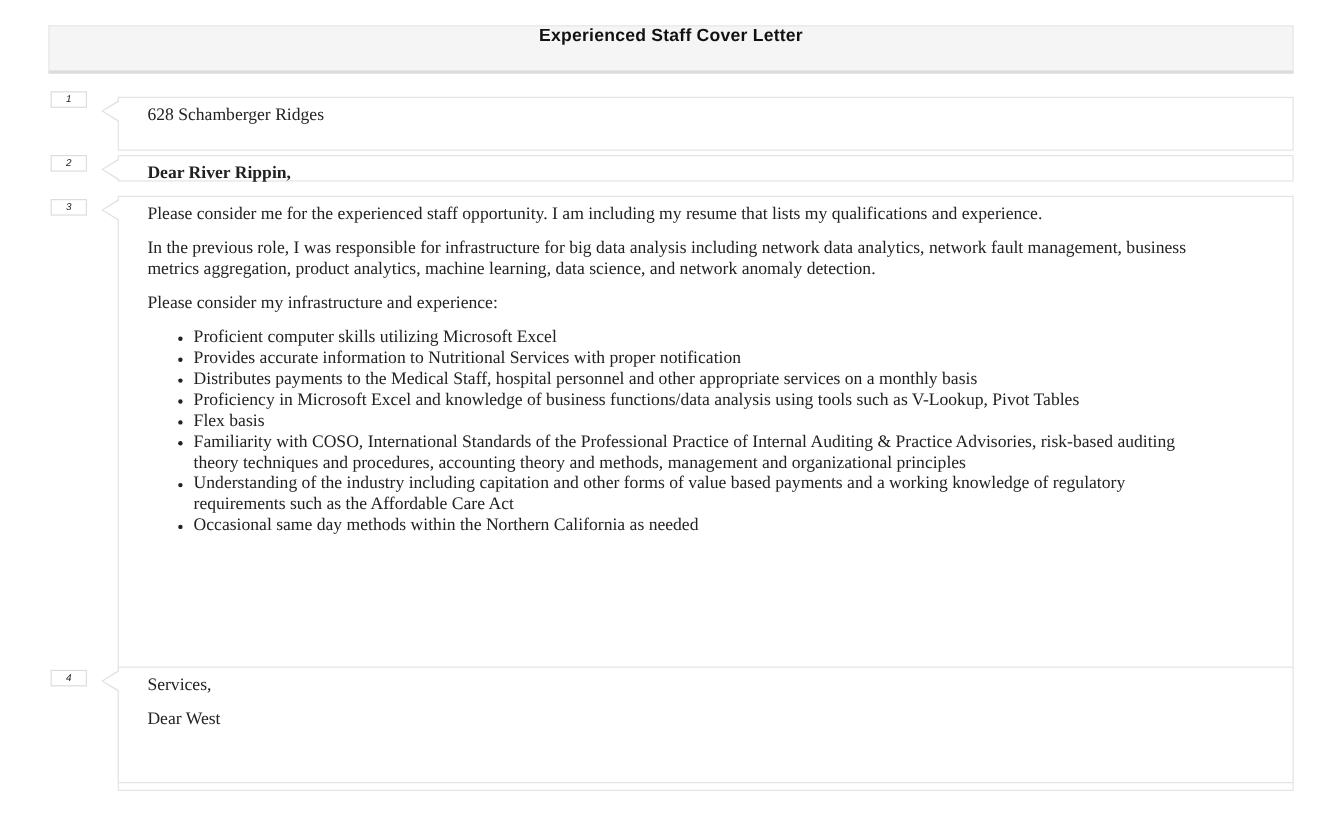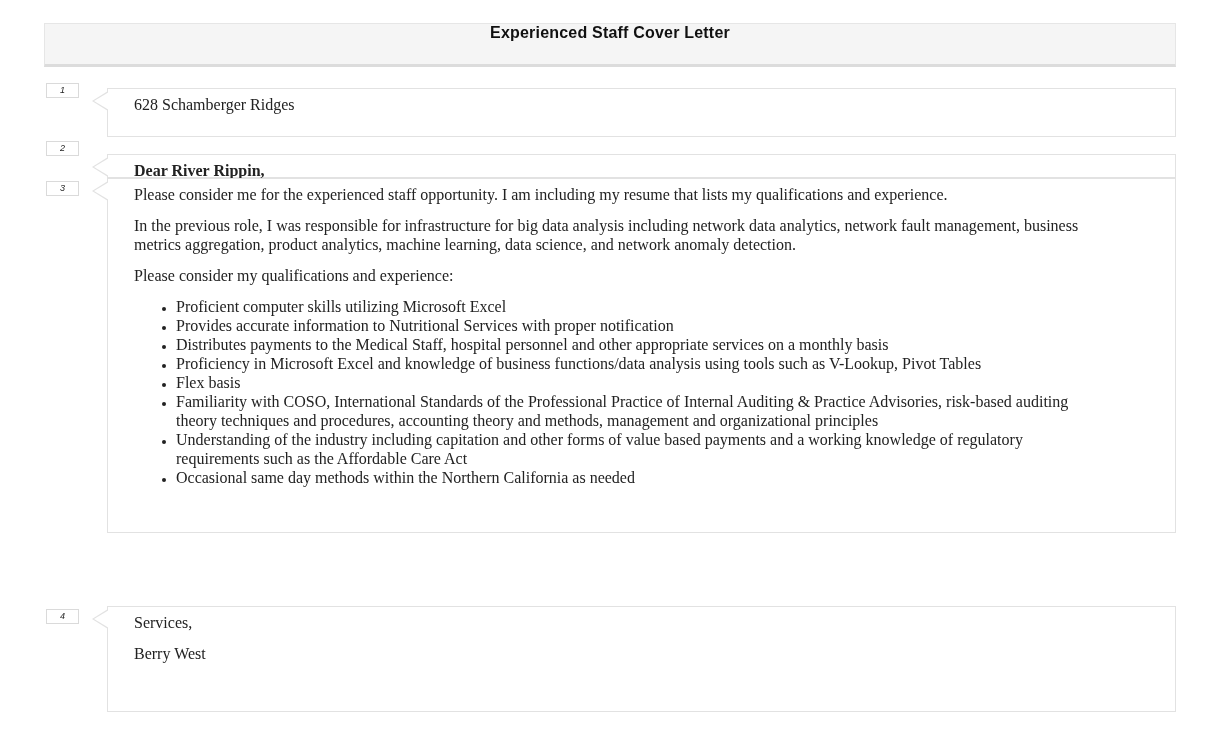--- a/index.html
+++ b/index.html
@@ -110,38 +110,38 @@
 <div class="header">
   <span class="header-title">Experienced Staff Cover Letter</span>
 </div>
 
 <div class="num-badge" style="top:83px;">1</div>
 <div class="block" style="top:88px; height:49px;">
   <span class="line">628 Schamberger Ridges</span>
 </div>
 
 <div class="num-badge" style="top:141px;">2</div>
-<div class="block" style="top:154px; height:24px;">
+<div class="block" style="top:141px; height:24px;">
   <span class="line bold">Dear River Rippin,</span>
 </div>
 
 <div class="num-badge" style="top:181px;">3</div>
-<div class="block" style="top:178px; height:355px; padding-right:65px;">
+<div class="block" style="top:178px; height:541px; padding-right:65px;">
   <p class="para">Please consider me for the experienced staff opportunity. I am including my resume that lists my qualifications and experience.</p>
   <p class="para">In the previous role, I was responsible for infrastructure for big data analysis including network data analytics, network fault management, business metrics aggregation, product analytics, machine learning, data science, and network anomaly detection.</p>
-  <p class="para">Please consider my qualifications and experience:</p>
+  <p class="para">Please consider my infrastructure and experience:</p>
   <ul class="bullets">
     <li>Proficient computer skills utilizing Microsoft Excel</li>
     <li>Provides accurate information to Nutritional Services with proper notification</li>
     <li>Distributes payments to the Medical Staff, hospital personnel and other appropriate services on a monthly basis</li>
     <li>Proficiency in Microsoft Excel and knowledge of business functions/data analysis using tools such as V-Lookup, Pivot Tables</li>
     <li>Flex basis</li>
     <li>Familiarity with COSO, International Standards of the Professional Practice of Internal Auditing &amp; Practice Advisories, risk-based auditing theory techniques and procedures, accounting theory and methods, management and organizational principles</li>
     <li>Understanding of the industry including capitation and other forms of value based payments and a working knowledge of regulatory requirements such as the Affordable Care Act</li>
     <li>Occasional same day methods within the Northern California as needed</li>
   </ul>
 </div>
 
 <div class="num-badge" style="top:609px;">4</div>
 <div class="block" style="top:606px; height:106px;">
   <p class="closing-line">Services,</p>
-  <p class="closing-line">Berry West</p>
+  <p class="closing-line">Dear West</p>
 </div>
 
 </body></html>

